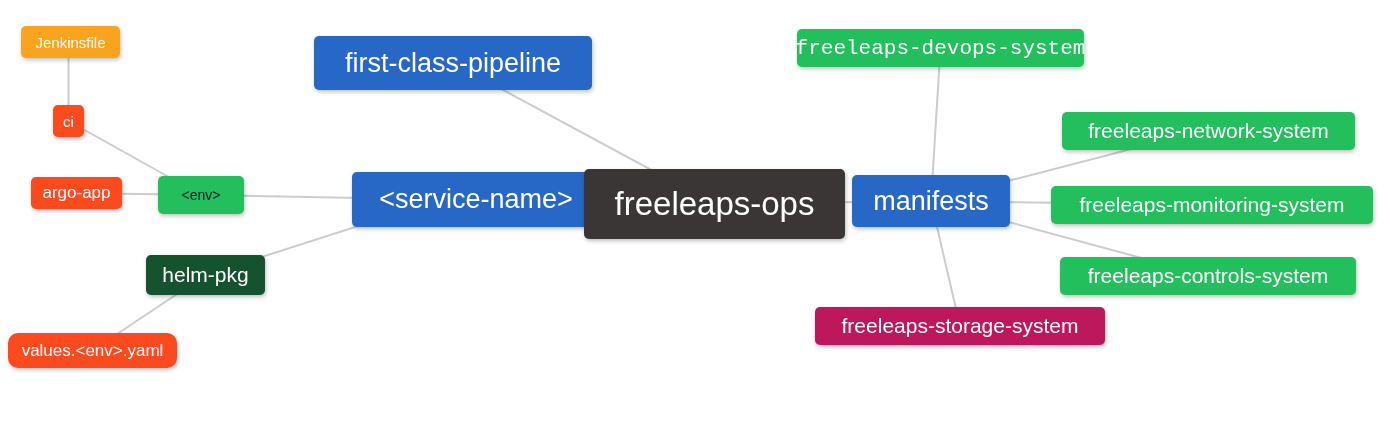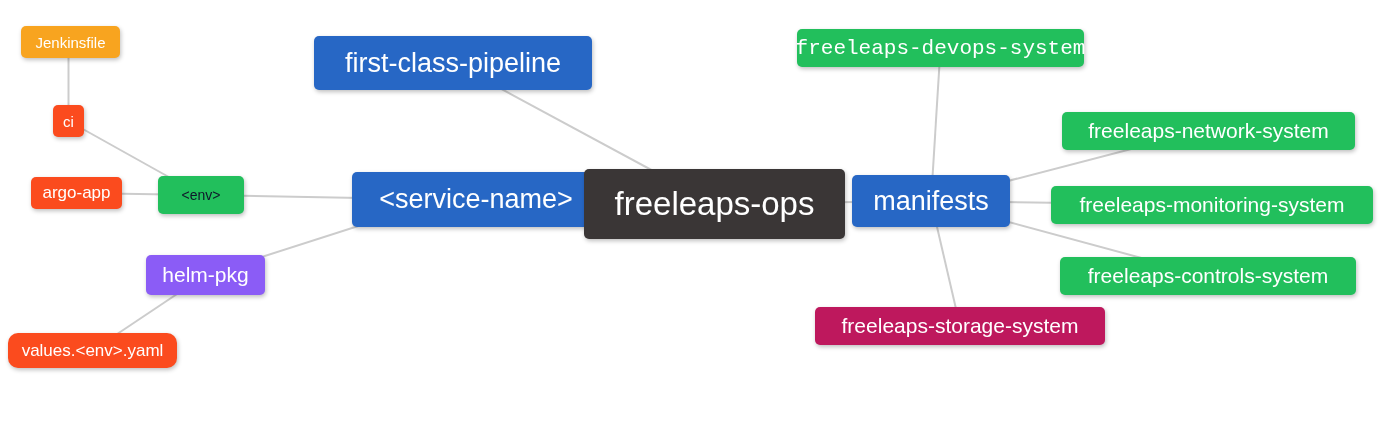--- a/index.html
+++ b/index.html
@@ -64,21 +64,21 @@
       </div>
       <div class="node" style="left: 53px; top: 105px; width: 31px; height: 32px; background: rgb(251, 75, 30); font-size: 15px; color: rgb(255, 255, 255); justify-content: center;">
         <span>ci</span>
       </div>
       <div class="node" style="left: 31px; top: 177px; width: 91px; height: 32px; background: rgb(251, 75, 30); font-size: 17px; color: rgb(255, 255, 255);">
         <span>argo-app</span>
       </div>
       <div class="node" style="left: 158px; top: 176px; width: 86px; height: 38px; background: rgb(34, 191, 92); font-size: 14px; color: #0f172a;">
         <span>&lt;env&gt;</span>
       </div>
-      <div class="node" style="left: 146px; top: 255px; width: 119px; height: 40px; background: #8b5cf6; font-size: 21px; color: rgb(255, 255, 255);">
+      <div class="node" style="left: 146px; top: 255px; width: 119px; height: 40px; background: #14532d; font-size: 21px; color: rgb(255, 255, 255);">
         <span>helm-pkg</span>
       </div>
       <div class="node" style="left: 8px; top: 333px; width: 169px; height: 35px; background: rgb(251, 75, 30); font-size: 17px; color: rgb(255, 255, 255); border-radius: 10px;">
         <span>values.&lt;env&gt;.yaml</span>
       </div>
       <div class="node" style="left: 314px; top: 36px; width: 278px; height: 54px; background: rgb(39, 103, 197); font-size: 27px; color: rgb(255, 255, 255); text-align: center;">
         <span>first-class-pipeline</span>
       </div>
       <div class="node" style="left: 317px; top: 172px; width: 248px; height: 55px; background: rgb(39, 103, 197); font-size: 27px; color: rgb(255, 255, 255); margin-left: 35px;">
         <span>&lt;service-name&gt;</span>

